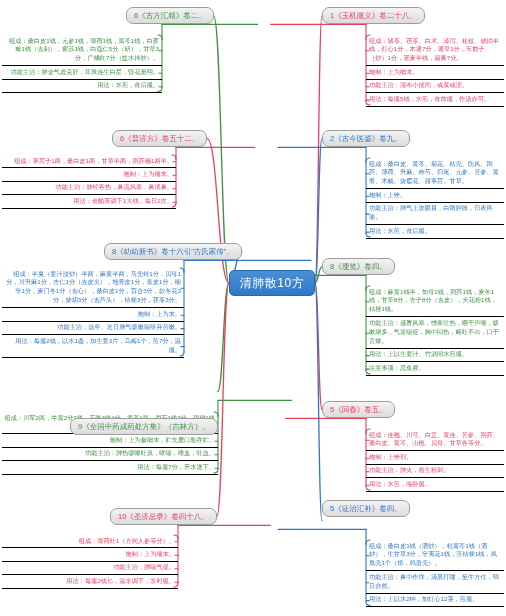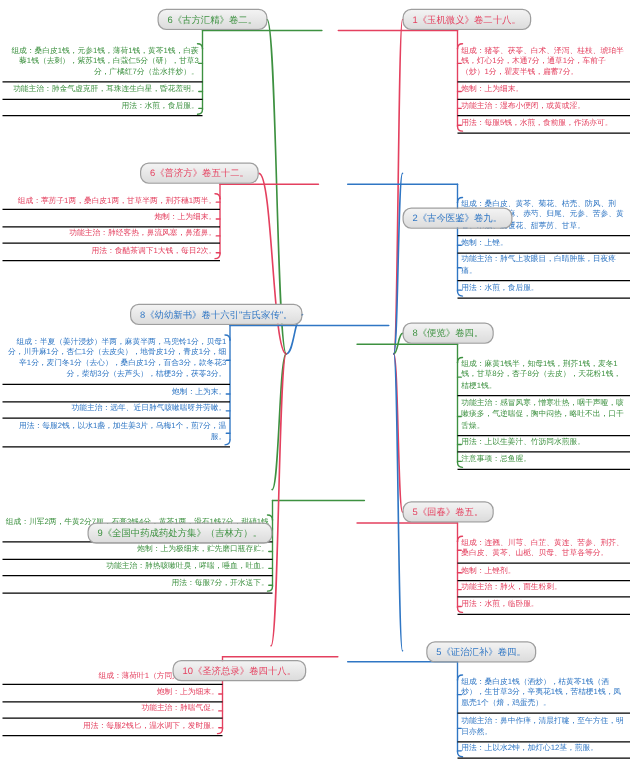--- a/index.html
+++ b/index.html
@@ -172,51 +172,52 @@
       <path d="M178,525.375 L178,539" stroke="#e4405f" stroke-width="1.1" fill="none" stroke-linecap="round"></path>
       <path d="M178,539 L178,582.9375" stroke="#e4405f" stroke-width="1.1" fill="none" stroke-linecap="round"></path>
       <path d="M178,541.7421875 l-3,0" stroke="#e4405f" stroke-width="1.1" fill="none" stroke-linecap="round"></path>
       <path d="M178,555.2265625 l-3,0" stroke="#e4405f" stroke-width="1.1" fill="none" stroke-linecap="round"></path>
       <path d="M178,568.7109375 l-3,0" stroke="#e4405f" stroke-width="1.1" fill="none" stroke-linecap="round"></path>
       <path d="M178,582.1953125 l-3,0" stroke="#e4405f" stroke-width="1.1" fill="none" stroke-linecap="round"></path>
       <path d="M178,539 q0,-4 -4,-4" stroke="#e4405f" stroke-width="1.1" fill="none" stroke-linecap="round"></path>
       <path d="M178,582.9375 q0,4 -4,4" stroke="#e4405f" stroke-width="1.1" fill="none" stroke-linecap="round"></path>
     </svg>
 
+  <div class="central-node">清肺散10方</div>
 
   <div id="branch-layer">
       <div class="topic red" style="left: 322px; top: 7px;">1《玉机微义》卷二十八。</div>
       <div class="details red rightside" style="left: 366px; top: 35px; width: 138px;">
         <div class="detail-row">组成：猪苓、茯苓、白术、泽泻、桂枝、琥珀半钱，灯心1分，木通7分，通草1分，车前子（炒）1分，瞿麦半钱，扁蓄7分。</div>
         <div class="detail-row">炮制：上为细末。</div>
         <div class="detail-row">功能主治：湿布小便闭，或黄或涩。</div>
         <div class="detail-row">用法：每服5钱，水煎，食前服，作汤亦可。</div>
       </div>
-      <div class="topic blue" style="left: 322px; top: 130px; margin-top: 36px;">2《古今医鉴》卷九。</div>
+      <div class="topic blue" style="left: 322px; top: 130px;">2《古今医鉴》卷九。</div>
       <div class="details blue rightside" style="left: 366px; top: 158px; width: 138px;">
         <div class="detail-row">组成：桑白皮、黄芩、菊花、枯壳、防风、荆芥、薄荷、升麻、赤芍、归尾、元参、苦参、黄耆、木贼、旋覆花、甜葶苈、甘草。</div>
         <div class="detail-row">炮制：上锉。</div>
         <div class="detail-row">功能主治：肺气上攻眼目，白睛肿胀，日夜疼痛。</div>
         <div class="detail-row">用法：水煎，食后服。</div>
       </div>
       <div class="topic green" style="left: 322px; top: 258px;">8《便览》卷四。</div>
       <div class="details green rightside" style="left: 366px; top: 286px; width: 138px;">
         <div class="detail-row">组成：麻黄1钱半，知母1钱，荆芥1钱，麦冬1钱，甘草8分，杏子8分（去皮），天花粉1钱，桔梗1钱。</div>
         <div class="detail-row">功能主治：感冒风寒，憎寒壮热，咽干声哑，咳嗽痰多，气逆喘促，胸中闷热，略吐不出，口干舌燥。</div>
         <div class="detail-row">用法：上以生姜汁、竹沥同水煎服。</div>
         <div class="detail-row">注意事项：忌鱼腥。</div>
       </div>
       <div class="topic red" style="left: 322px; top: 401px;">5《回春》卷五。</div>
       <div class="details red rightside" style="left: 366px; top: 429px; width: 138px;">
         <div class="detail-row">组成：连翘、川芎、白芷、黄连、苦参、荆芥、桑白皮、黄芩、山栀、贝母、甘草各等分。</div>
         <div class="detail-row">炮制：上锉剂。</div>
         <div class="detail-row">功能主治：肺火，面生粉刺。</div>
         <div class="detail-row">用法：水煎，临卧服。</div>
       </div>
-      <div class="topic blue" style="left: 322px; top: 513px; margin-left: 19px;">5《证治汇补》卷四。</div>
+      <div class="topic blue" style="left: 322px; top: 500px;">5《证治汇补》卷四。</div>
       <div class="details blue rightside" style="left: 366px; top: 540px; width: 138px;">
         <div class="detail-row">组成：桑白皮1钱（酒炒），枯黄芩1钱（酒炒），生甘草3分，辛夷花1钱，苦桔梗1钱，凤凰壳1个（焙，鸡蛋壳）。</div>
         <div class="detail-row">功能主治：鼻中作痒，清晨打嚏，至午方住，明日亦然。</div>
         <div class="detail-row">用法：上以水2钟，加灯心12茎，煎服。</div>
       </div>
       <div class="topic green" style="left: 126px; top: 7px;">6《古方汇精》卷二。</div>
       <div class="details green leftside" style="left: 2px; top: 35px; width: 160px;">
         <div class="detail-row">组成：桑白皮1钱，元参1钱，薄荷1钱，黄芩1钱，白蒺藜1钱（去刺），紫苏1钱，白蔻仁5分（研），甘草3分，广橘红7分（盐水拌炒）。</div>
         <div class="detail-row">功能主治：肺金气虚克肝，耳珠连生白星，昏花羞明。</div>
         <div class="detail-row">用法：水煎，食后服。</div>
@@ -235,21 +236,21 @@
         <div class="detail-row">功能主治：远年、近日肺气咳嗽喘呀并劳嗽。</div>
         <div class="detail-row">用法：每服2钱，以水1盏，加生姜3片，乌梅1个，煎7分，温服。</div>
       </div>
       <div class="topic green" style="left: 70px; top: 383px; margin-top: 35px;">9《全国中药成药处方集》（吉林方）。</div>
       <div class="details green leftside" style="left: 2px; top: 412px; width: 216px;">
         <div class="detail-row">组成：川军2两，牛黄2分7厘，石膏3钱4分，黄芩1两，滑石1钱7分，甜硝1钱7分，礞石3钱4分，朱砂1钱4分，明粉1钱7分。</div>
         <div class="detail-row">炮制：上为极细末，贮先磨口瓶存贮。</div>
         <div class="detail-row">功能主治：肺热咳嗽吐臭，哮喘，唾血，吐血。</div>
         <div class="detail-row">用法：每服7分，开水送下。</div>
       </div>
-      <div class="topic red" style="left: 110px; top: 528px; margin-left: 28px;">10《圣济总录》卷四十八。</div>
+      <div class="topic red" style="left: 110px; top: 508px;">10《圣济总录》卷四十八。</div>
       <div class="details red leftside" style="left: 2px; top: 535px; width: 176px;">
         <div class="detail-row">组成：薄荷叶1（方同人参等分）。</div>
         <div class="detail-row">炮制：上为细末。</div>
         <div class="detail-row">功能主治：肺喘气促。</div>
         <div class="detail-row">用法：每服2钱匕，温水调下，发时服。</div>
       </div>
     </div>
 
 </div>
 

